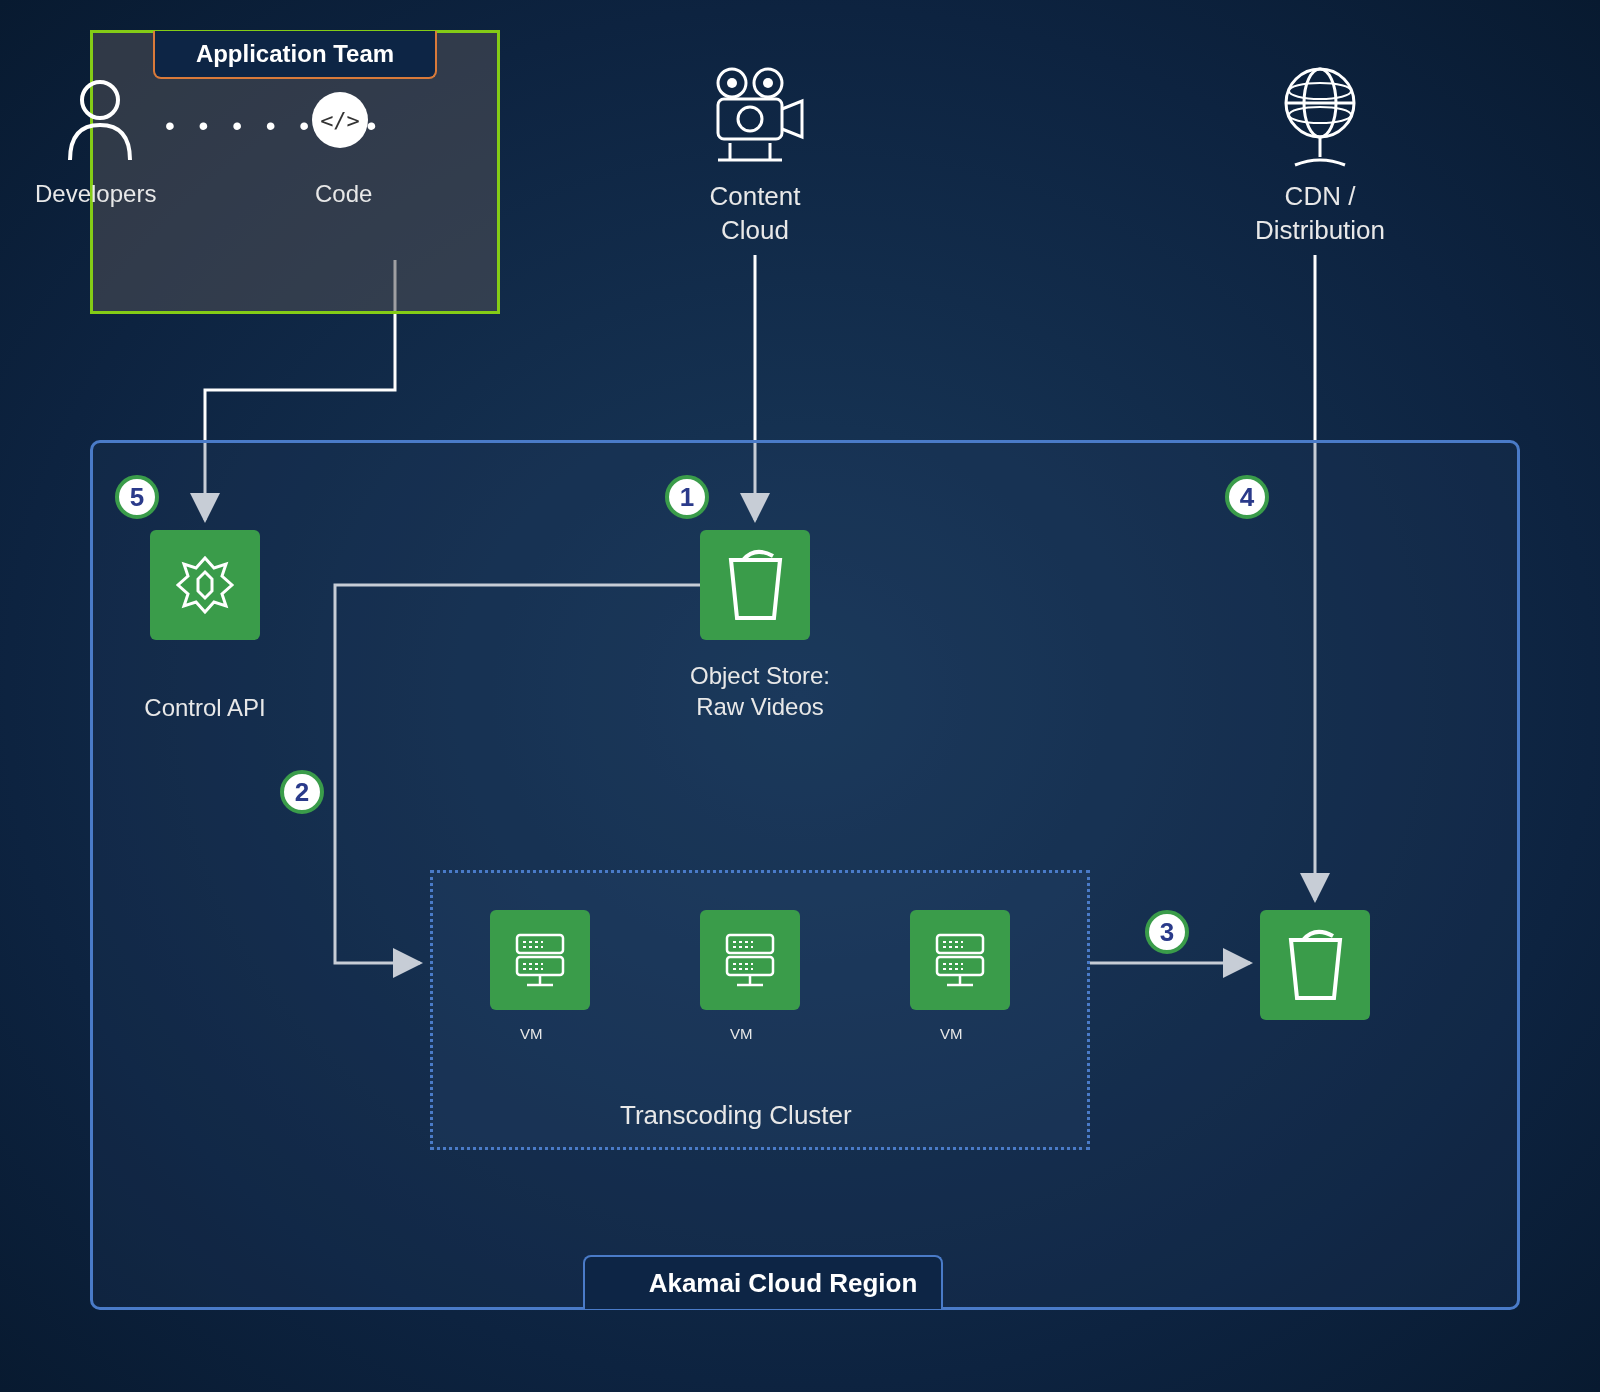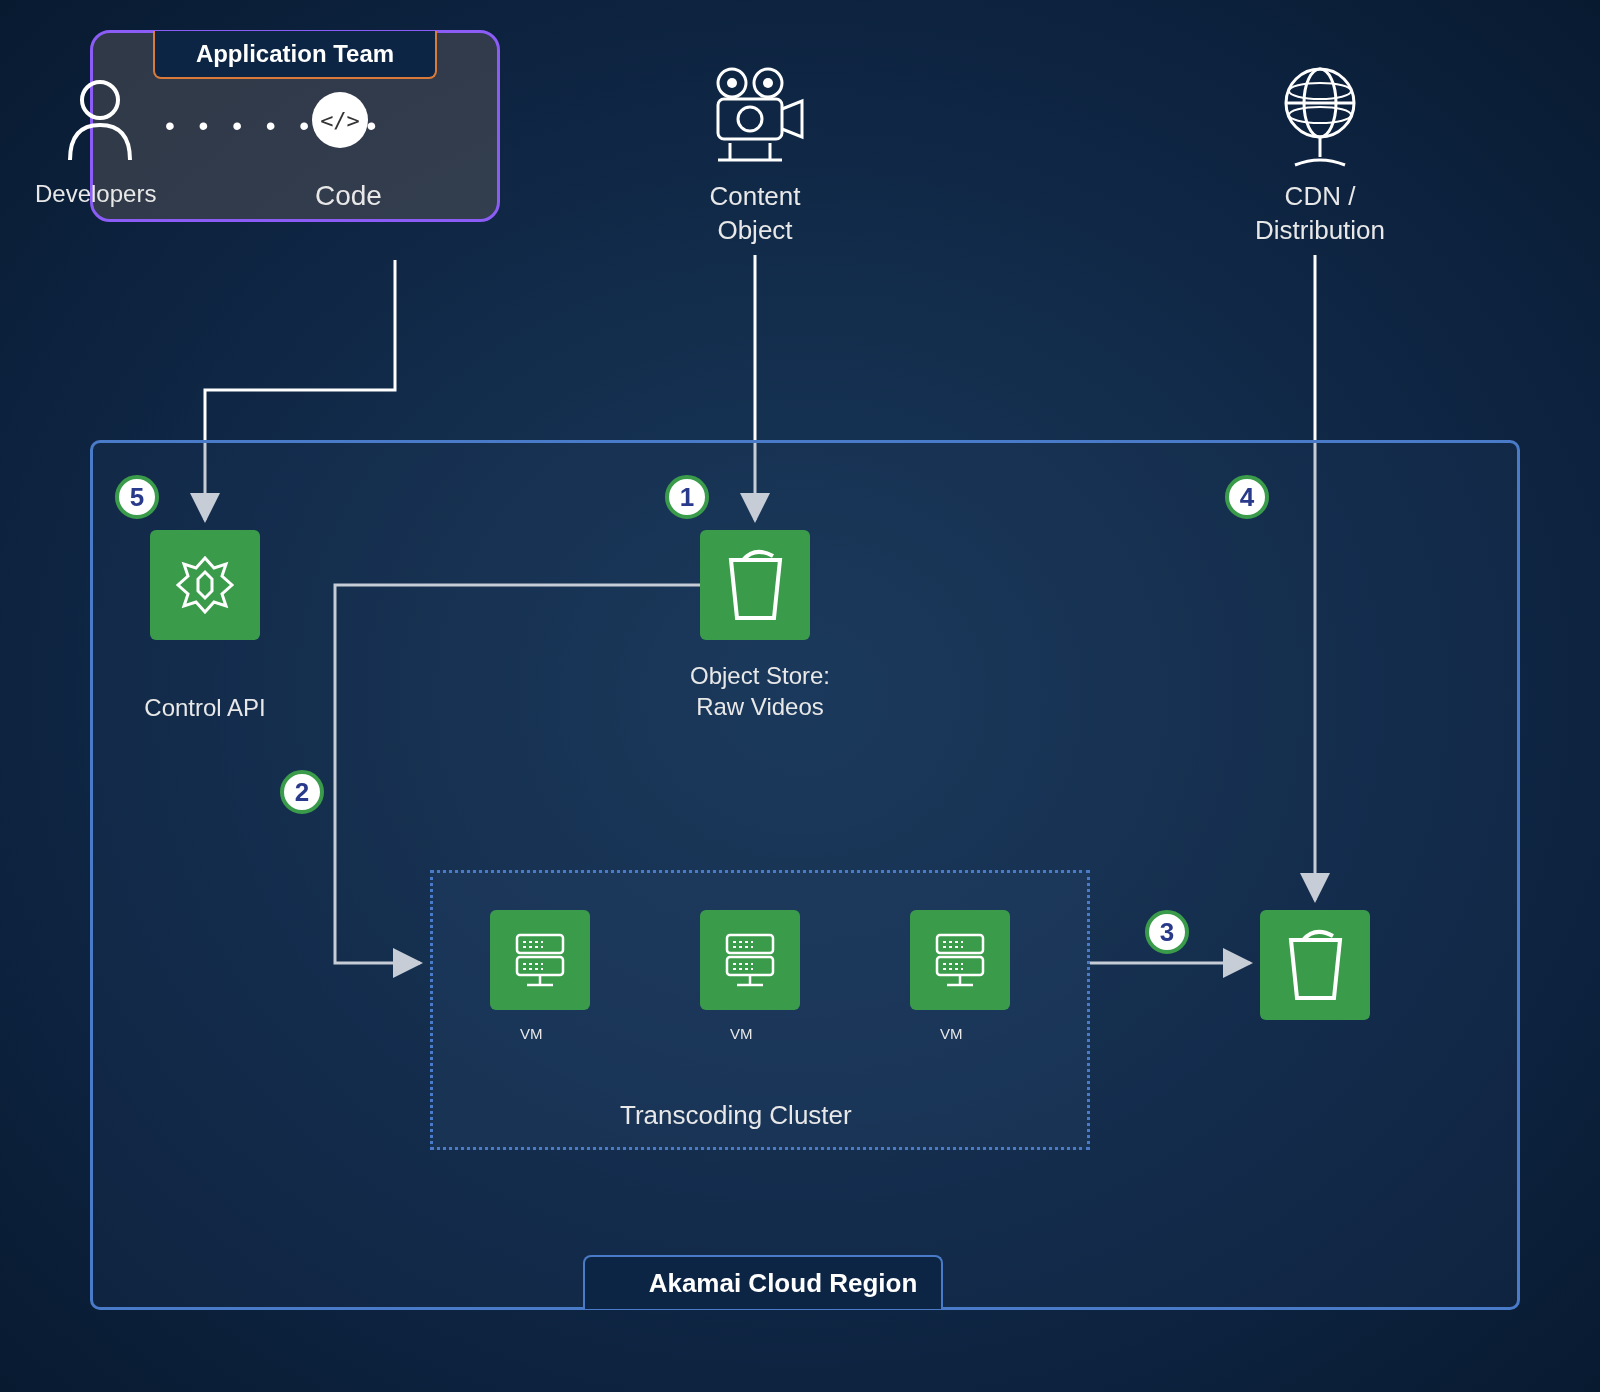--- a/index.html
+++ b/index.html
@@ -12,24 +12,24 @@
   overflow: hidden;
 }
 .canvas { position: relative; width: 100%; height: 100%; }
 
 
 .app-team-box {
   position: absolute;
   left: 90px;
   top: 30px;
   width: 410px;
-  height: 192px;
+  height: 284px;
   background: rgba(80, 80, 85, 0.55);
-  border: 3px solid #8b5cf6;
-  border-radius: 20px;
+  border: 3px solid #84cc16;
+  border-radius: 0;
 }
 .app-team-header {
   position: absolute;
   top: -2px;
   left: 60px;
   right: 60px;
   height: 48px;
   background: #0d2545;
   border: 2px solid #d97a3a;
   border-top: none;
@@ -37,21 +37,21 @@
   color: #fff;
   font-size: 24px;
   font-weight: bold;
   display: flex;
   align-items: center;
   justify-content: center;
 }
 .dev-icon { position: absolute; left: 60px; top: 75px; }
 .code-icon { position: absolute; left: 310px; top: 90px; }
 .dev-label { position: absolute; left: 35px; top: 180px; color: #e8e8e8; font-size: 24px; }
-.code-label { position: absolute; left: 315px; top: 180px; color: #e8e8e8; font-size: 28px; }
+.code-label { position: absolute; left: 315px; top: 180px; color: #e8e8e8; font-size: 24px; }
 .dots { position: absolute; left: 165px; top: 110px; color: #fff; font-size: 28px; letter-spacing: 8px; }
 
 
 .camera-icon { position: absolute; left: 700px; top: 65px; }
 .camera-label { position: absolute; left: 680px; top: 180px; color: #e8e8e8; font-size: 26px; text-align: center; width: 150px; line-height: 1.3; }
 .globe-icon { position: absolute; left: 1275px; top: 65px; }
 .globe-label { position: absolute; left: 1230px; top: 180px; color: #e8e8e8; font-size: 26px; text-align: center; width: 180px; line-height: 1.3; }
 
 
 .cloud-region {
@@ -202,21 +202,21 @@
       <circle cx="32" cy="18" r="14" stroke="#fff" stroke-width="3" fill="none"></circle>
       <circle cx="32" cy="18" r="5" fill="#fff"></circle>
       <circle cx="68" cy="18" r="14" stroke="#fff" stroke-width="3" fill="none"></circle>
       <circle cx="68" cy="18" r="5" fill="#fff"></circle>
       <rect x="18" y="34" width="64" height="40" rx="6" stroke="#fff" stroke-width="3" fill="none"></rect>
       <circle cx="50" cy="54" r="12" stroke="#fff" stroke-width="3" fill="none"></circle>
       <path d="M 82 44 L 102 36 L 102 72 L 82 64" stroke="#fff" stroke-width="3" fill="none"></path>
       <path d="M 30 78 L 30 95 M 70 78 L 70 95 M 18 95 L 82 95" stroke="#fff" stroke-width="3" fill="none"></path>
     </svg>
   </div>
-  <div class="camera-label">Content Object</div>
+  <div class="camera-label">Content Cloud</div>
 
   <div class="globe-icon">
     <svg width="90" height="105" viewBox="0 0 90 105">
       <circle cx="45" cy="38" r="34" stroke="#fff" stroke-width="3" fill="none"></circle>
       <ellipse cx="45" cy="38" rx="16" ry="34" stroke="#fff" stroke-width="3" fill="none"></ellipse>
       <line x1="11" y1="38" x2="79" y2="38" stroke="#fff" stroke-width="3"></line>
       <ellipse cx="45" cy="26" rx="31" ry="8" stroke="#fff" stroke-width="2" fill="none"></ellipse>
       <ellipse cx="45" cy="50" rx="31" ry="8" stroke="#fff" stroke-width="2" fill="none"></ellipse>
       <line x1="45" y1="72" x2="45" y2="92" stroke="#fff" stroke-width="3"></line>
       <path d="M 20 100 Q 45 90 70 100" stroke="#fff" stroke-width="3" fill="none"></path>

